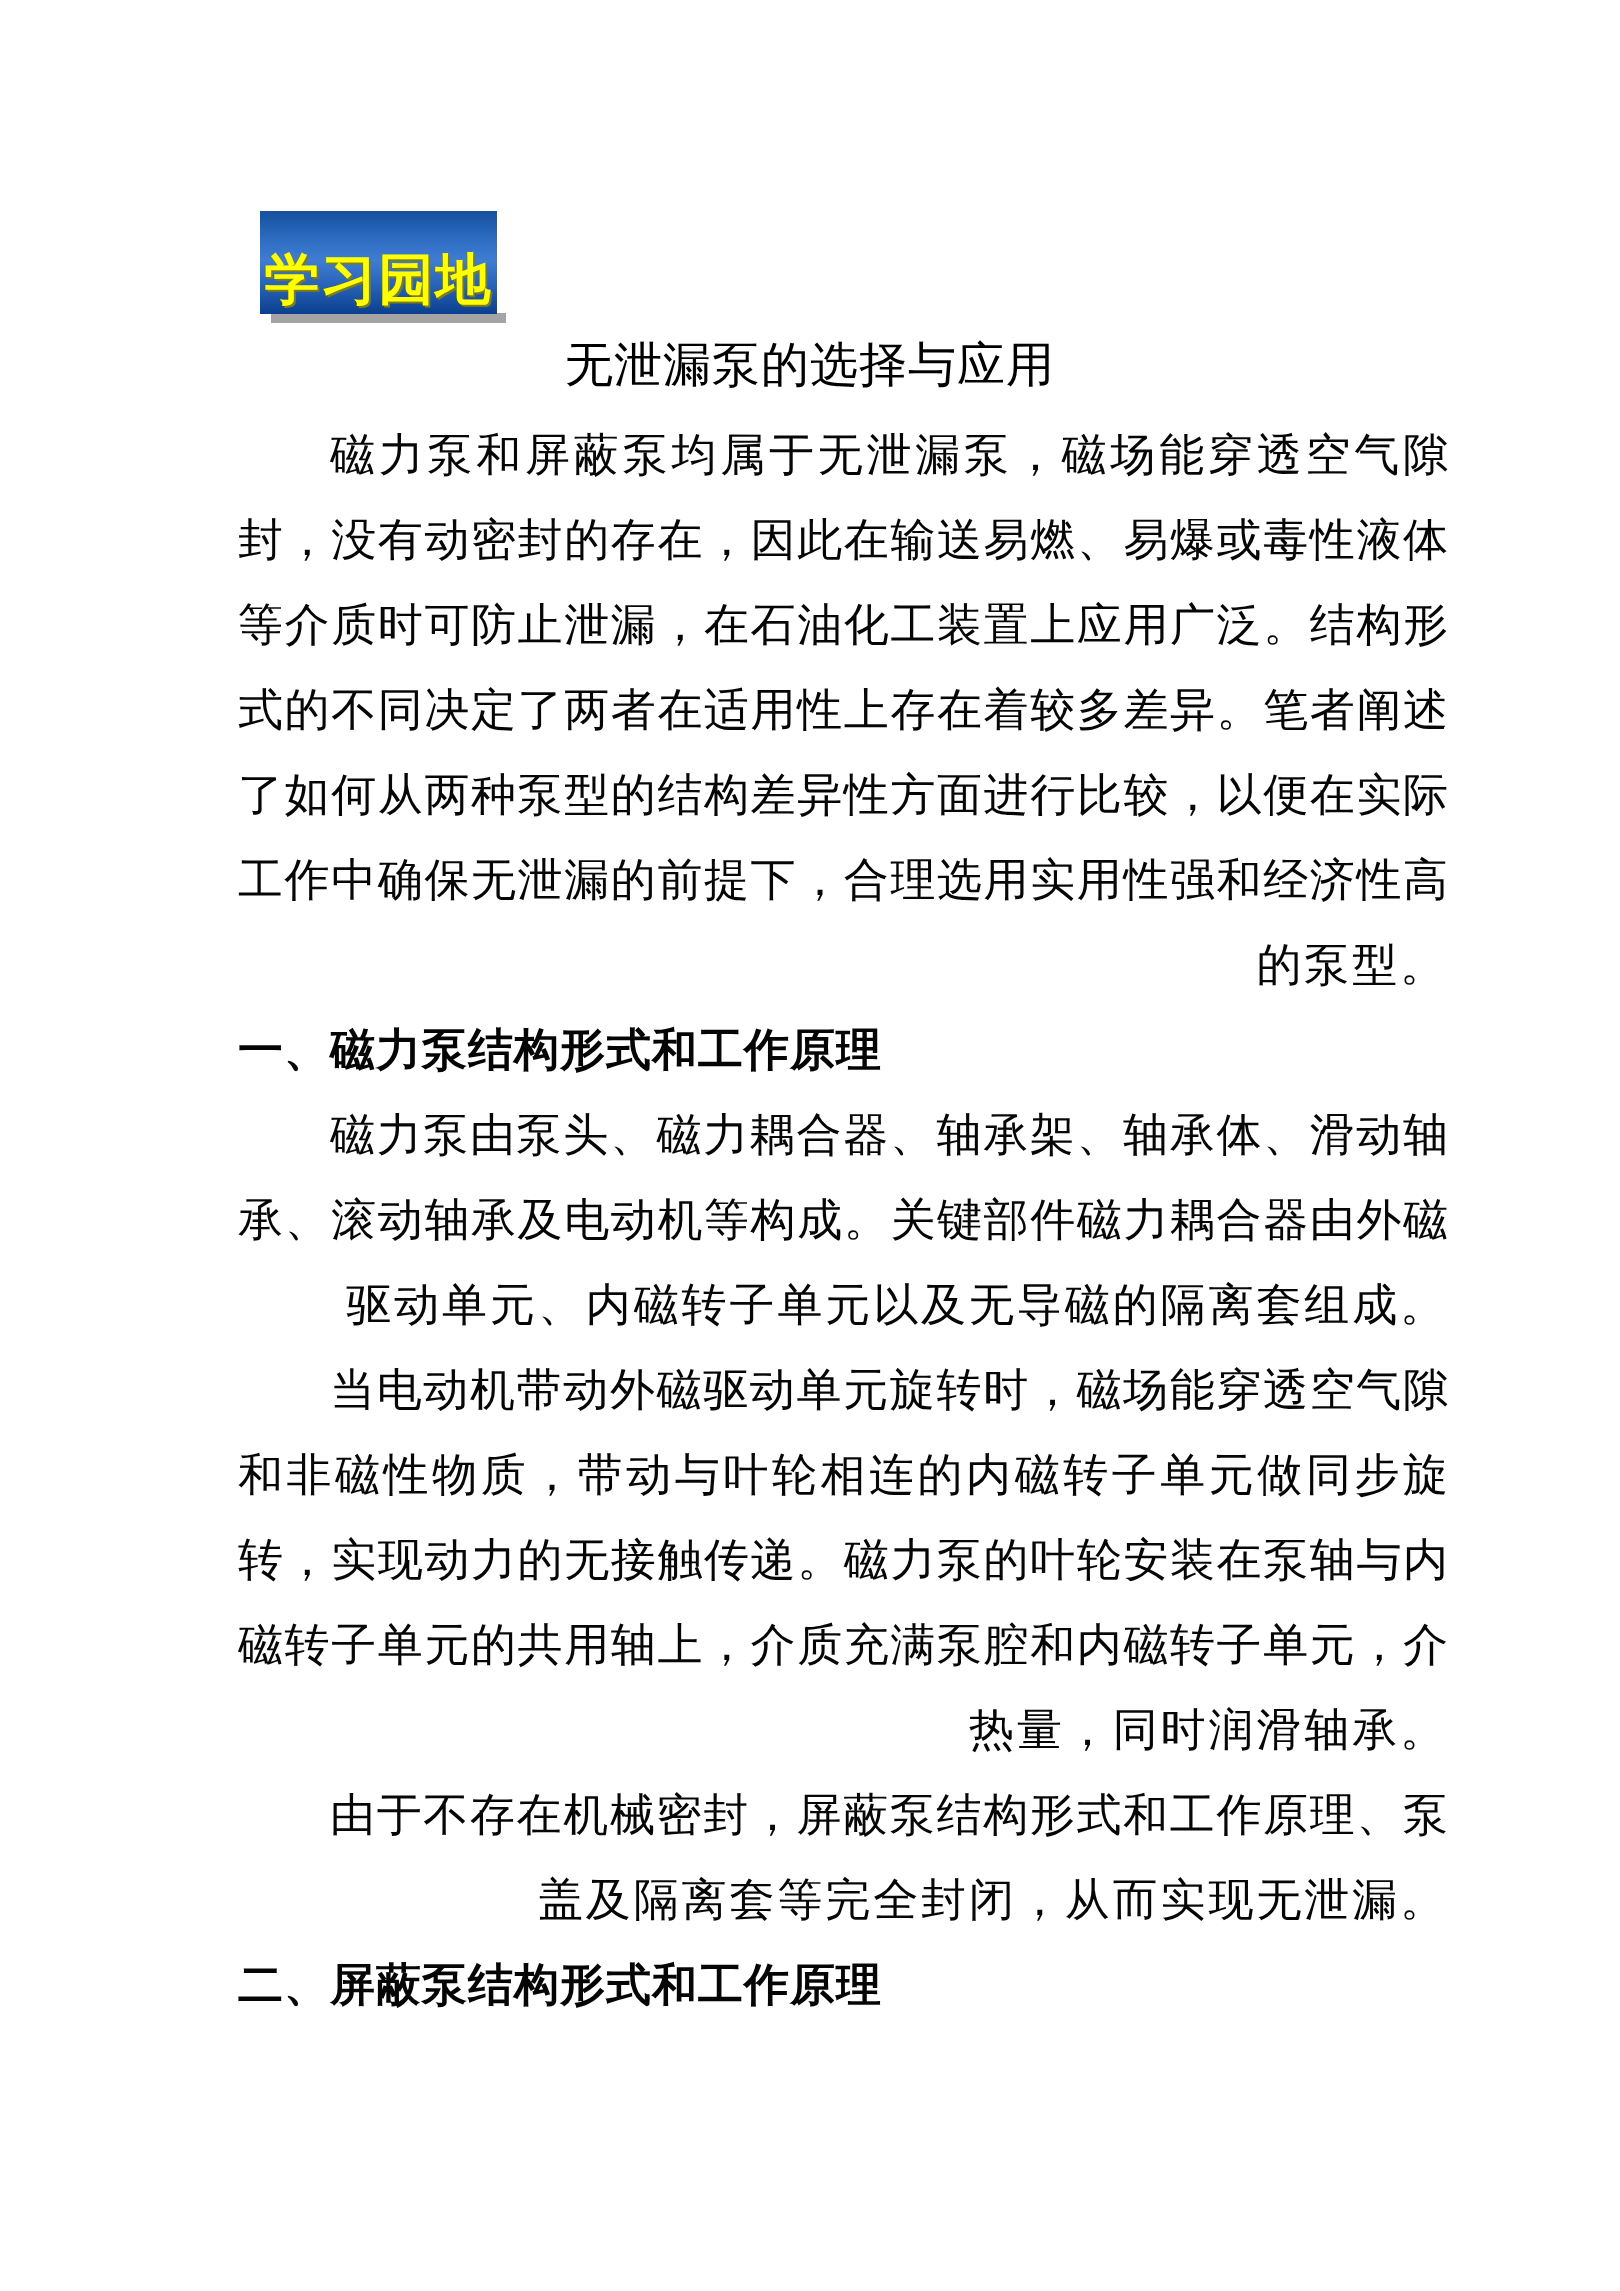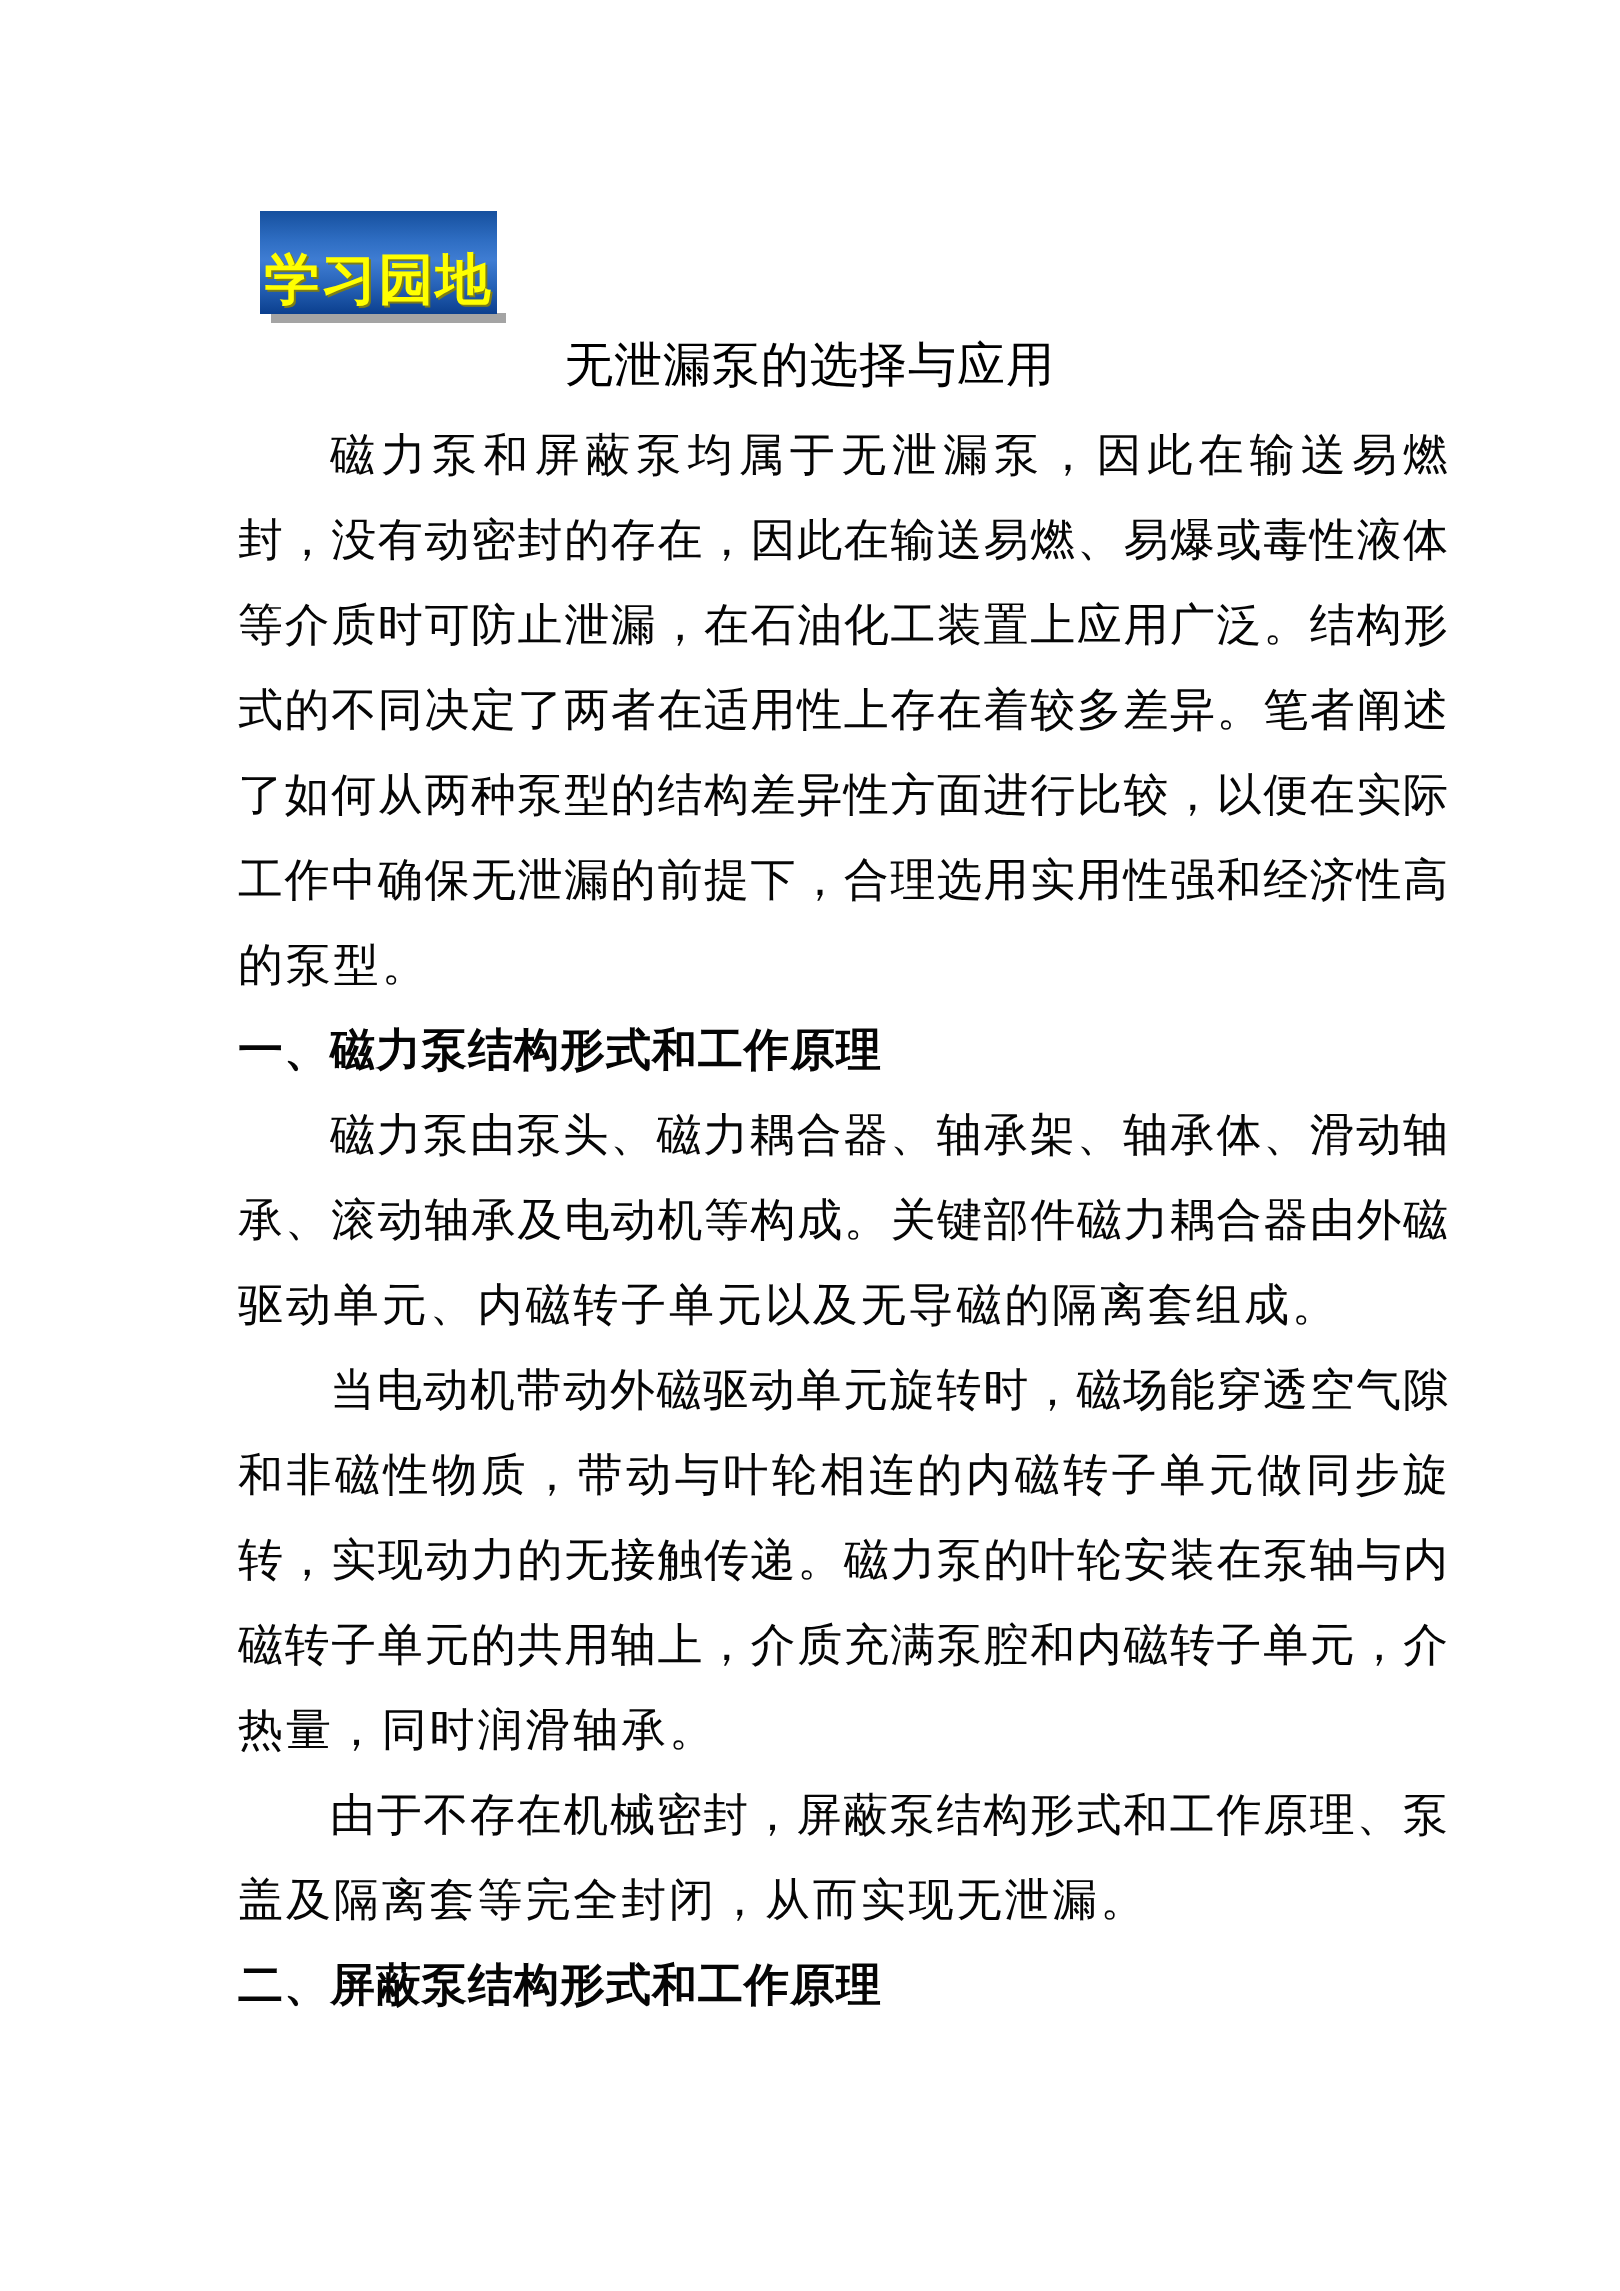--- a/index.html
+++ b/index.html
@@ -67,20 +67,21 @@
     position: absolute;
     left: 238px;
     top: 412px;
     width: 1210px;
     color: #060606;
   }
   .line {
     height: 85px;
     line-height: 85px;
     font-size: 45px;
+    text-align: right;
   }
   .just {
     text-align: justify;
     text-align-last: justify;
   }
   .indent { text-indent: 92px; }
   .tail { letter-spacing: 2.9px; }
   .heading {
     height: 85px;
     line-height: 85px;
@@ -97,21 +98,21 @@
 
 <div class="badge">
   <span class="badge-label">学习园地</span>
 </div>
 
 <div class="doc-title">无泄漏泵的选择与应用</div>
 
 <div class="body-text">
 
   <div>
-    <div class="line just indent">磁力泵和屏蔽泵均属于无泄漏泵，因此在输送易燃</div>
+    <div class="line just indent">磁力泵和屏蔽泵均属于无泄漏泵，磁场能穿透空气隙</div>
     <div class="line just">封，没有动密封的存在，因此在输送易燃、易爆或毒性液体</div>
     <div class="line just">等介质时可防止泄漏，在石油化工装置上应用广泛。结构形</div>
     <div class="line just">式的不同决定了两者在适用性上存在着较多差异。笔者阐述</div>
     <div class="line just">了如何从两种泵型的结构差异性方面进行比较，以便在实际</div>
     <div class="line just">工作中确保无泄漏的前提下，合理选用实用性强和经济性高</div>
     <div class="line tail">的泵型。</div>
   </div>
 
   <div class="heading">一、磁力泵结构形式和工作原理</div>
 

